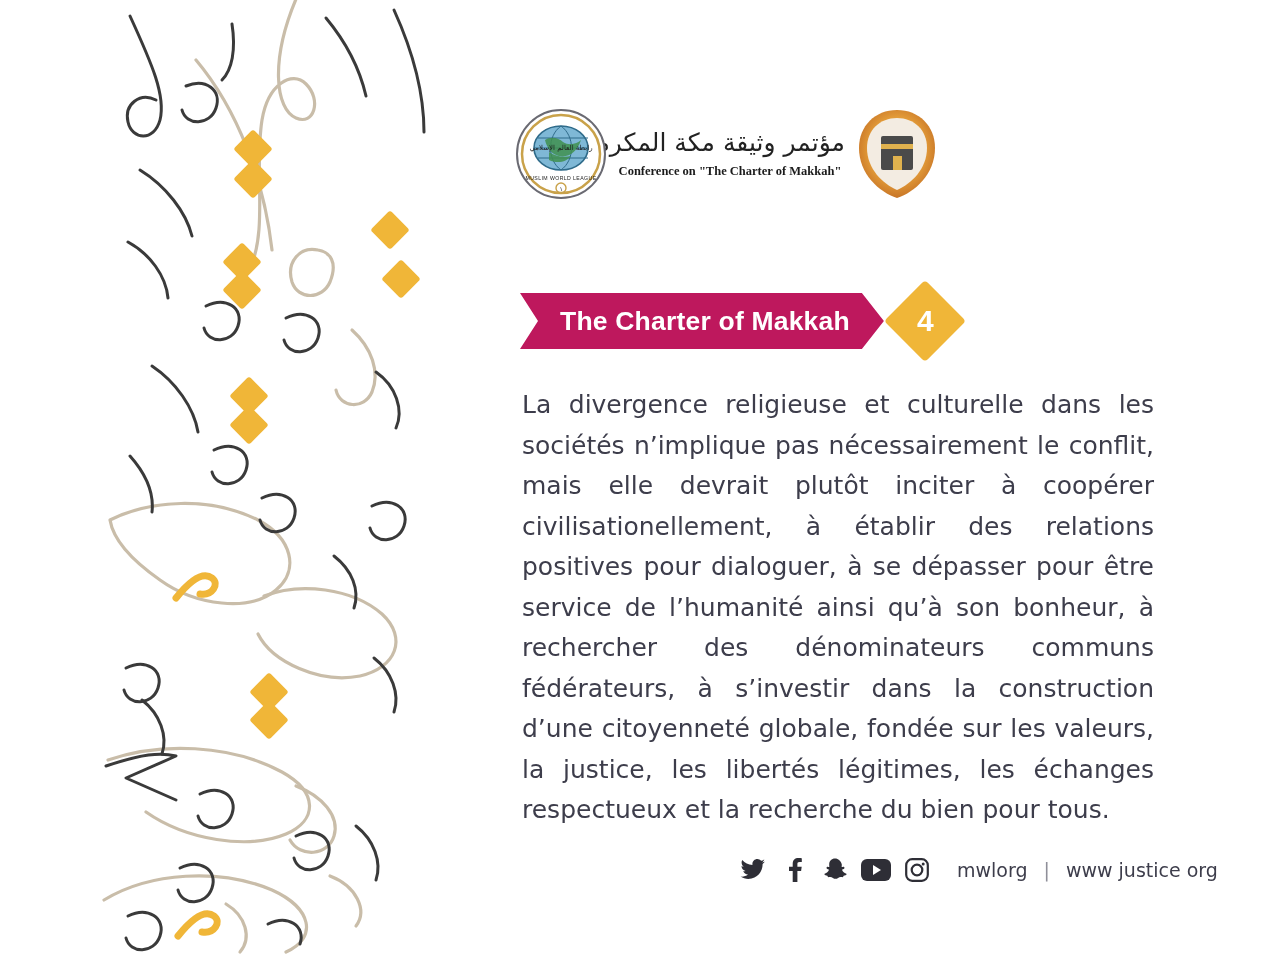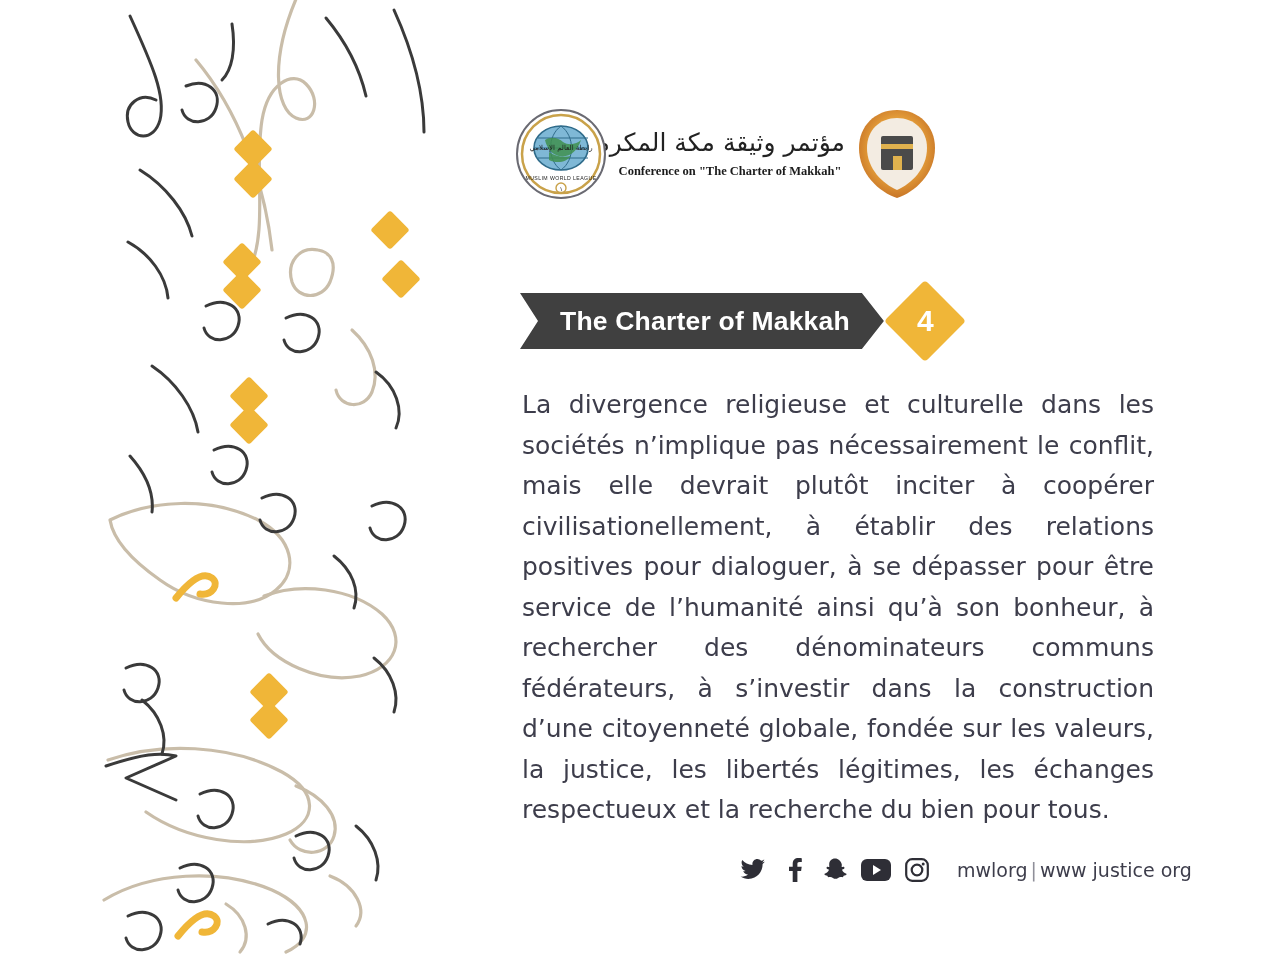--- a/index.html
+++ b/index.html
@@ -83,21 +83,21 @@
     position: absolute;
     left: 50px;
     top: 285px;
     display: flex;
     align-items: center;
     height: 72px;
   }
   .banner {
     position: relative;
     height: 56px;
-    background: #404040;
+    background: #be185d;
     display: flex;
     align-items: center;
     padding: 0 34px 0 40px;
     color: #ffffff;
     font-size: 26.5px;
     font-weight: bold;
     letter-spacing: .2px;
     clip-path: polygon(0 0, calc(100% - 22px) 0, 100% 50%, calc(100% - 22px) 100%, 0 100%, 18px 50%);
     white-space: nowrap;
   }
@@ -151,21 +151,21 @@
     justify-content: center;
   }
   .soc svg { display: block; }
   .footer-text {
     margin-left: 14px;
     font-family: "DejaVu Sans", sans-serif;
     font-size: 19px;
     color: #3d3d4b;
     display: flex;
     align-items: center;
-    gap: 3px;
+    gap: 16px;
     white-space: nowrap;
   }
   .footer-sep {
     color: #8f8f99;
   }
 </style>
 </head>
 <body>
 
 <div class="deco-band">

